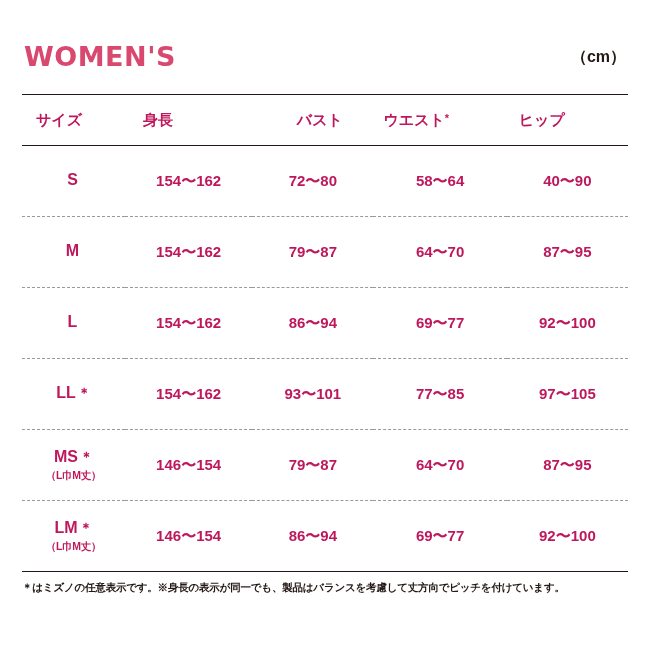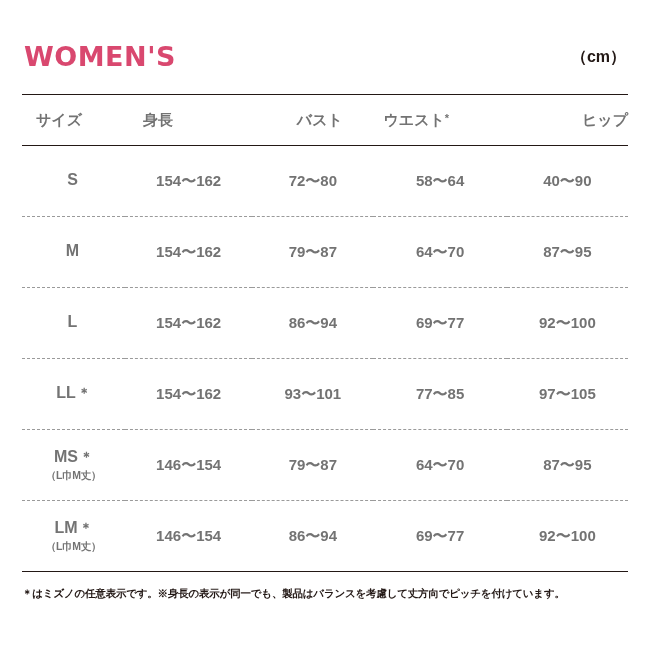--- a/index.html
+++ b/index.html
@@ -51,41 +51,41 @@
     width: 100%;
     border-collapse: collapse;
     table-layout: fixed;
   }
   table.size-table th,
   table.size-table td {
     text-align: center;
     vertical-align: middle;
     font-size: 15px;
     font-weight: bold;
-    color: #737373;
+    color: #be185d;
     padding: 0;
   }
   
   col.c0 { width: 17%; }
   col.c1 { width: 21%; }
   col.c2 { width: 20%; }
   col.c3 { width: 22%; }
   col.c4 { width: 20%; }
 
   thead th {
     height: 50px;
     font-size: 14.5px;
     border-top: 1.5px solid #231815;
     border-bottom: 1.5px solid #231815;
   }
   thead th.col-size { text-align: left; padding-left: 14px; }
   thead th.col-h    { text-align: left; padding-left: 18px; }
   thead th.col-b    { text-align: center; padding-left: 14px; }
   thead th.col-w    { text-align: left; padding-left: 10px; margin-top: 32px; }
-  thead th.col-hip  { text-align: right; padding-left: 12px; margin-top: 18px; }
+  thead th.col-hip  { text-align: left; padding-left: 12px; margin-top: 18px; }
 
   tbody tr { height: 71px; }
   tbody tr td {
     border-bottom: 1.5px dashed #9a9a9a;
   }
   tbody tr:last-child td {
     border-bottom: 1.5px solid #231815;
   }
   tbody td.size-cell {
     font-size: 16px;
@@ -104,21 +104,21 @@
     margin-left: 2px;
   }
   .hdr-star {
     font-size: 11px;
     position: relative;
     top: -3px;
   }
 
   
   .footnote {
-    margin-top: 15px;
+    margin-top: 9px;
     font-size: 10.5px;
     font-weight: bold;
     letter-spacing: -0.2px;
     color: #231815;
     white-space: nowrap;
   }
 </style>
 </head>
 <body>
 

